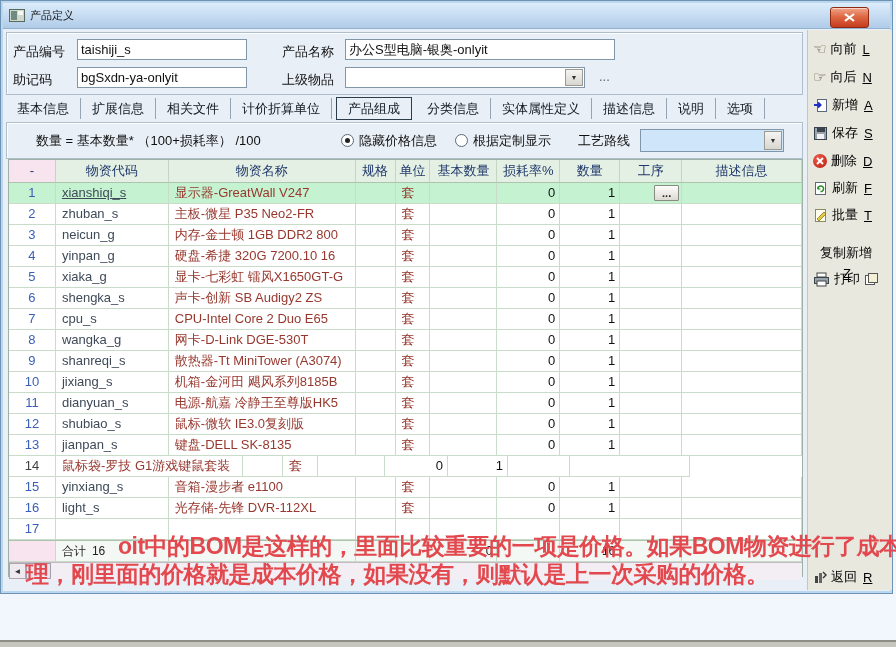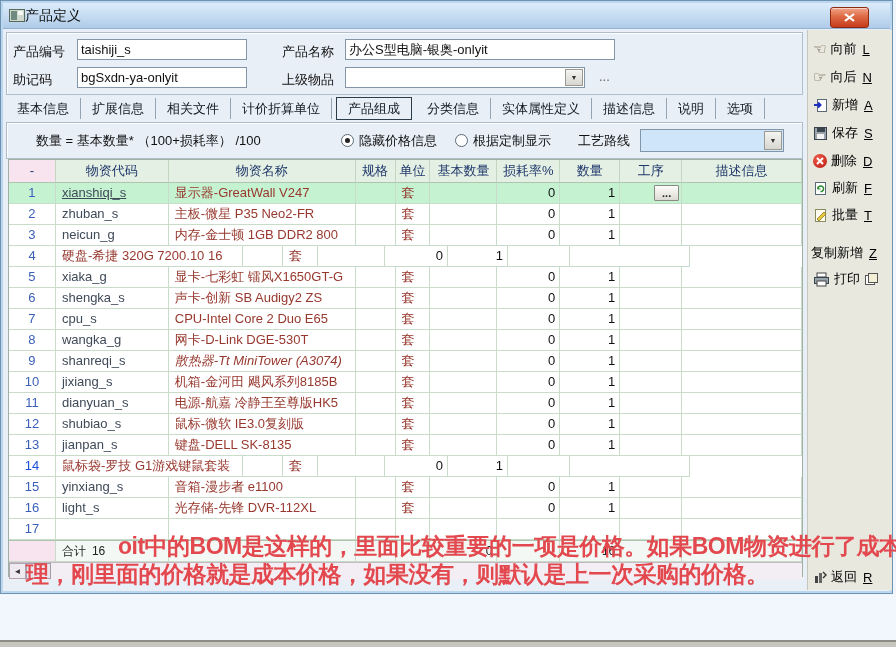--- a/index.html
+++ b/index.html
@@ -14,21 +14,21 @@
     border:1px solid #6d93b4;
     box-shadow:inset 0 0 0 2px #bcd6ee;
     background:#e9eff7;
   }
   .titlebar{
     position:absolute;left:2px;top:2px;right:2px;height:26px;
     background:linear-gradient(#dcecfb,#c2d9f0 60%,#b0cbe8);
     border-bottom:1px solid #93b2cf;
     display:flex;align-items:center;padding-left:6px;box-sizing:border-box;
   }
-  .title-text{font-size:14px;color:#111;}
+  .title-text{font-size:11px;color:#111;margin-left:5px;}
   .close-btn{
     position:absolute;right:23px;top:6px;width:37px;height:19px;
     background:linear-gradient(#f0a58a,#de6a44 45%,#c63c1e);
     border:1px solid #8e2a12;border-radius:3px;
     display:flex;align-items:center;justify-content:center;
     box-shadow:inset 0 1px 0 rgba(255,255,255,.55);cursor:pointer;
   }
   
   .form-panel{
     position:absolute;left:5px;top:31px;width:795px;height:61px;
@@ -242,20 +242,21 @@
           <div class="t-cell a-l" style="width: 40px; color: rgb(151, 56, 46);"></div>
           <div class="t-cell a-l" style="width: 35px; color: rgb(151, 56, 46);">套</div>
           <div class="t-cell a-r" style="width: 67px; color: rgb(17, 17, 17);"></div>
           <div class="t-cell a-r" style="width: 63px; color: rgb(17, 17, 17);">0</div>
           <div class="t-cell a-r" style="width: 60px; color: rgb(17, 17, 17);">1</div>
           <div class="t-cell a-l" style="width: 62px; color: rgb(17, 17, 17);"></div>
           <div class="t-cell a-l" style="width: 120px; color: rgb(17, 17, 17);"></div>
         </div>
         <div class="t-row">
           <div class="t-cell a-c" style="width: 47px; color: rgb(58, 95, 184);">4</div>
+          <div class="t-cell a-l" style="width: 113px; color: rgb(63, 74, 88);">yinpan_g</div>
           <div class="t-cell a-l" style="width: 187px; color: rgb(151, 56, 46);">硬盘-希捷 320G 7200.10 16</div>
           <div class="t-cell a-l" style="width: 40px; color: rgb(151, 56, 46);"></div>
           <div class="t-cell a-l" style="width: 35px; color: rgb(151, 56, 46);">套</div>
           <div class="t-cell a-r" style="width: 67px; color: rgb(17, 17, 17);"></div>
           <div class="t-cell a-r" style="width: 63px; color: rgb(17, 17, 17);">0</div>
           <div class="t-cell a-r" style="width: 60px; color: rgb(17, 17, 17);">1</div>
           <div class="t-cell a-l" style="width: 62px; color: rgb(17, 17, 17);"></div>
           <div class="t-cell a-l" style="width: 120px; color: rgb(17, 17, 17);"></div>
         </div>
         <div class="t-row">
@@ -302,21 +303,21 @@
           <div class="t-cell a-l" style="width: 35px; color: rgb(151, 56, 46);">套</div>
           <div class="t-cell a-r" style="width: 67px; color: rgb(17, 17, 17);"></div>
           <div class="t-cell a-r" style="width: 63px; color: rgb(17, 17, 17);">0</div>
           <div class="t-cell a-r" style="width: 60px; color: rgb(17, 17, 17);">1</div>
           <div class="t-cell a-l" style="width: 62px; color: rgb(17, 17, 17);"></div>
           <div class="t-cell a-l" style="width: 120px; color: rgb(17, 17, 17);"></div>
         </div>
         <div class="t-row">
           <div class="t-cell a-c" style="width: 47px; color: rgb(58, 95, 184);">9</div>
           <div class="t-cell a-l" style="width: 113px; color: rgb(63, 74, 88);">shanreqi_s</div>
-          <div class="t-cell a-l" style="width: 187px; color: rgb(151, 56, 46); font-style: italic;">散热器-Tt MiniTower (A3074)</div>
+          <div class="t-cell a-l" style="width: 187px; color: rgb(151, 56, 46);">散热器-Tt MiniTower (A3074)</div>
           <div class="t-cell a-l" style="width: 40px; color: rgb(151, 56, 46);"></div>
           <div class="t-cell a-l" style="width: 35px; color: rgb(151, 56, 46);">套</div>
           <div class="t-cell a-r" style="width: 67px; color: rgb(17, 17, 17);"></div>
           <div class="t-cell a-r" style="width: 63px; color: rgb(17, 17, 17);">0</div>
           <div class="t-cell a-r" style="width: 60px; color: rgb(17, 17, 17);">1</div>
           <div class="t-cell a-l" style="width: 62px; color: rgb(17, 17, 17);"></div>
           <div class="t-cell a-l" style="width: 120px; color: rgb(17, 17, 17);"></div>
         </div>
         <div class="t-row">
           <div class="t-cell a-c" style="width: 47px; color: rgb(58, 95, 184);">10</div>
@@ -360,21 +361,21 @@
           <div class="t-cell a-l" style="width: 187px; color: rgb(151, 56, 46);">键盘-DELL SK-8135</div>
           <div class="t-cell a-l" style="width: 40px; color: rgb(151, 56, 46);"></div>
           <div class="t-cell a-l" style="width: 35px; color: rgb(151, 56, 46);">套</div>
           <div class="t-cell a-r" style="width: 67px; color: rgb(17, 17, 17);"></div>
           <div class="t-cell a-r" style="width: 63px; color: rgb(17, 17, 17);">0</div>
           <div class="t-cell a-r" style="width: 60px; color: rgb(17, 17, 17);">1</div>
           <div class="t-cell a-l" style="width: 62px; color: rgb(17, 17, 17);"></div>
           <div class="t-cell a-l" style="width: 120px; color: rgb(17, 17, 17);"></div>
         </div>
         <div class="t-row">
-          <div class="t-cell a-c" style="width: 47px; color: #1d4ed8;">14</div>
+          <div class="t-cell a-c" style="width: 47px; color: #404040;">14</div>
           <div class="t-cell a-l" style="width: 187px; color: rgb(151, 56, 46);">鼠标袋-罗技 G1游戏键鼠套装</div>
           <div class="t-cell a-l" style="width: 40px; color: rgb(151, 56, 46);"></div>
           <div class="t-cell a-l" style="width: 35px; color: rgb(151, 56, 46);">套</div>
           <div class="t-cell a-r" style="width: 67px; color: rgb(17, 17, 17);"></div>
           <div class="t-cell a-r" style="width: 63px; color: rgb(17, 17, 17);">0</div>
           <div class="t-cell a-r" style="width: 60px; color: rgb(17, 17, 17);">1</div>
           <div class="t-cell a-l" style="width: 62px; color: rgb(17, 17, 17);"></div>
           <div class="t-cell a-l" style="width: 120px; color: rgb(17, 17, 17);"></div>
         </div>
         <div class="t-row">
@@ -479,21 +480,21 @@
         <u>F</u>
     </div>
     <div class="side-item" style="top:176px;">
       <svg width="15" height="15">
         <rect x="2.5" y="1.5" width="10" height="12" fill="#fffef0" stroke="#8a8a60"></rect>
         <path d="M4 11 L11 4 L13 6 L6 13 Z" fill="#e8c83c" stroke="#8a7820" stroke-width="0.8"></path>
       </svg>
       <span>批量</span>
         <u>T</u>
     </div>
-    <div class="side-item" style="top:214px;left:3px;">
+    <div class="side-item" style="top:214px;left:12px;flex-direction:column;">
       <span>复制新增</span>
         <u>Z</u>
     </div>
     <div class="side-item" style="top:240px;">
       <svg width="17" height="15">
         <rect x="4" y="1" width="9" height="4" fill="#fff" stroke="#444"></rect>
         <rect x="1.5" y="5.5" width="14" height="6" fill="#9aa4ac" stroke="#3a444c"></rect>
         <rect x="4" y="9" width="9" height="5" fill="#fff" stroke="#444"></rect>
       </svg>
       <span>打印</span>

